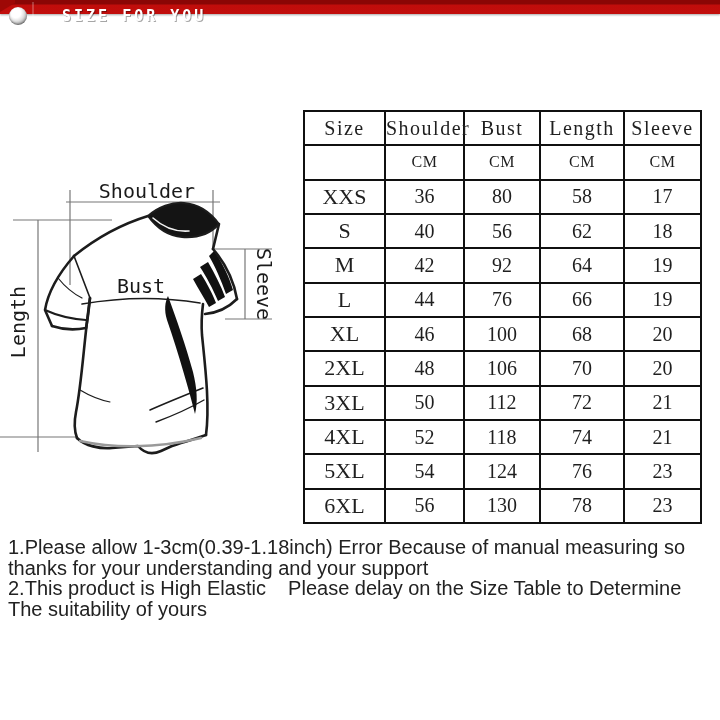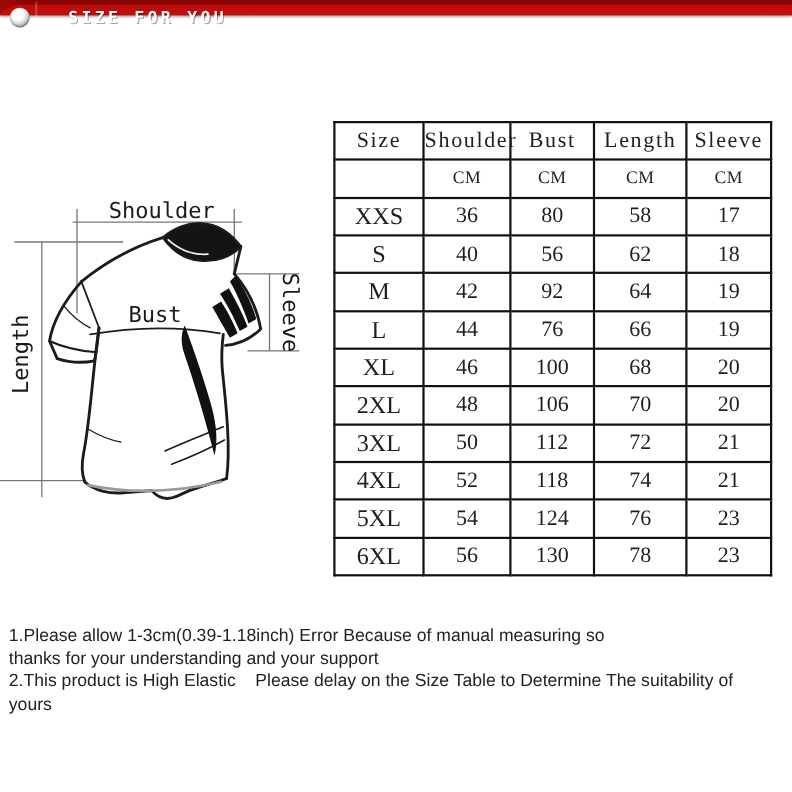--- a/index.html
+++ b/index.html
@@ -27,21 +27,21 @@
   .size-table td{border:2px solid #101010;text-align:center;vertical-align:middle;
     font-size:20px;padding:0;height:31.8px;}
   .size-table tr td:first-child{font-size:22px;}
   .size-table tr:first-child td{font-size:20px;letter-spacing:1.5px;}
   .size-table tr:nth-child(2) td{font-size:16px;letter-spacing:0.5px;}
 
   
   .diagram{left:0;top:150px;width:300px;height:330px;}
 
   
-  .notes{left:8px;top:569px;width:680px;font-size:16px;line-height:20.5px;
+  .notes{left:8px;top:537px;width:680px;font-size:20px;line-height:20.5px;
     color:#222222;white-space:pre-wrap;}
 </style>
 </head>
 <body>
 
 <div class="abs banner">
   <div class="abs grommet"></div>
   <div class="abs banner-sheen"></div>
   <div class="abs banner-title">SIZE FOR YOU</div>
 </div>

